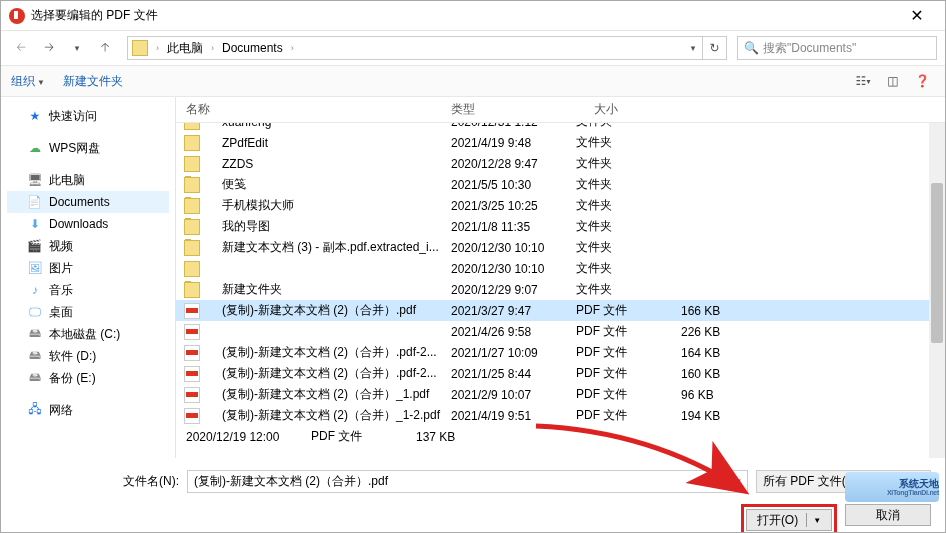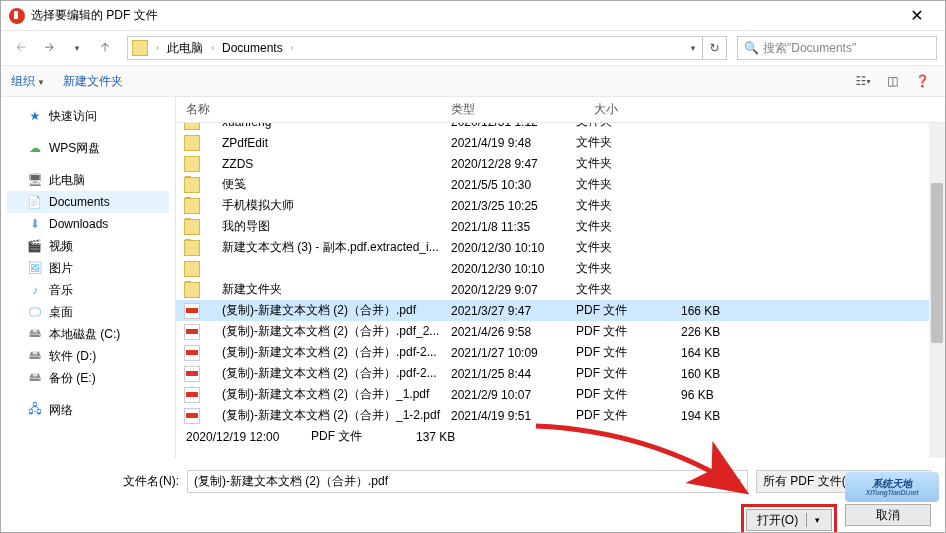--- a/index.html
+++ b/index.html
@@ -99,21 +99,21 @@
 .buttonrow { height: 34px; display: flex; align-items: flex-start; justify-content: flex-end; padding: 0 14px; gap: 8px; }
 .btn { width: 86px; height: 22px; border: 1px solid #adadad; background: #e9e9e9; display: flex; align-items: center; justify-content: center; font-size: 12px; gap: 2px; }
 .btn .drop { font-size: 8px; margin-left: 4px; }
 .open-wrap { border: 3px solid #d22; padding: 2px; }
 
 
 .arrow-annot { position: absolute; left: 530px; top: 420px; pointer-events: none; }
 .arrow-svg { width: 260px; height: 100px; overflow: visible; }
 
 
-.watermark { position: absolute; right: 6px; bottom: 30px; width: 94px; height: 30px; background: linear-gradient(#bfe2ff,#9cc8f0); border-radius: 4px; display: flex; align-items: center; justify-content: center; font-size: 10px; color: #1a4b8c; font-weight: bold; flex-direction: column; line-height: 1.1; font-style: italic; }
+.watermark { position: absolute; right: 6px; bottom: 30px; width: 94px; height: 30px; background: linear-gradient(#bfe2ff,#9cc8f0); border-radius: 4px; display: flex; align-items: flex-end; justify-content: center; font-size: 10px; color: #1a4b8c; font-weight: bold; flex-direction: column; line-height: 1.1; }
 .watermark .sub { font-size: 7px; color: #406a9e; letter-spacing: -0.3px; }
 </style>
 </head>
 <body>
 
 <div class="titlebar">
   <span class="app-icon"></span>
   <span class="title-text">选择要编辑的 PDF 文件</span>
   <span class="close">✕</span>
 </div>
@@ -306,21 +306,20 @@
             <span class="ficon pdf"></span>
             <span>(复制)-新建文本文档 (2)（合并）.pdf</span>
           </div>
           <div class="c-date">2021/3/27 9:47</div>
           <div class="c-type">PDF 文件</div>
           <div class="c-size">166 KB</div>
         </div>
         <div class="row">
           <div class="c-name">
             <span class="ficon pdf"></span>
-            <span>(复制)-新建文本文档 (2)（合并）.pdf_2...</span>
           </div>
           <div class="c-date">2021/4/26 9:58</div>
           <div class="c-type">PDF 文件</div>
           <div class="c-size">226 KB</div>
         </div>
         <div class="row">
           <div class="c-name">
             <span class="ficon pdf"></span>
             <span>(复制)-新建文本文档 (2)（合并）.pdf-2...</span>
           </div>

